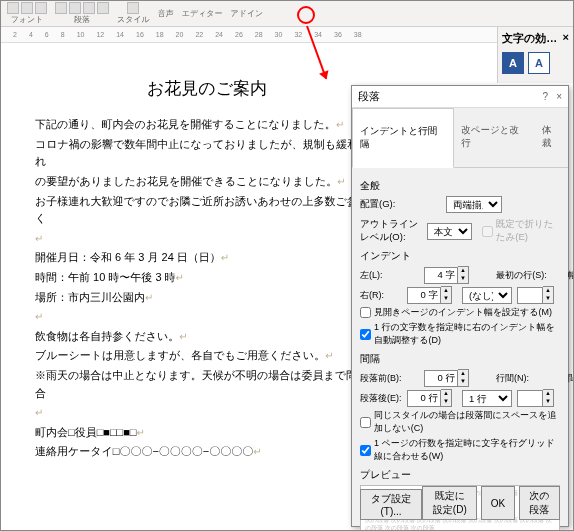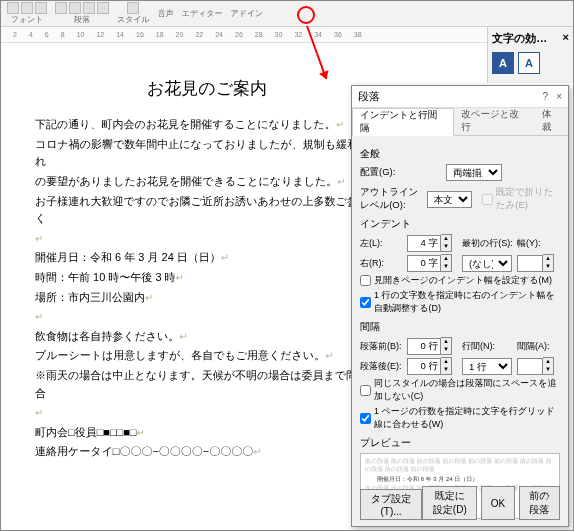--- a/index.html
+++ b/index.html
@@ -11,57 +11,57 @@
   .ribbon .ico { width:12px; height:12px; background:#e0e0e0; border:1px solid #bbb;}
   .ribbon .lbl { font-size:8px; color:#666;}
   .ruler { height:16px; background:#fafafa; border-bottom:1px solid #ddd; display:flex; align-items:center; padding-left:12px; font-size:7px; color:#888; gap:12px;}
   
   .doc-wrap { position:absolute; top:44px; left:6px; width:400px; background:#fff; }
   .doc { background:#fff; padding:30px 28px 10px 28px; font-size:11px; color:#000; line-height:1.6;}
   .doc h1 { text-align:center; font-size:17px; font-weight:normal; margin-bottom:14px;}
   .doc p { margin-bottom:2px;}
   .ret { color:#c0b090; font-size:10px; }
   
-  .sidepane { position:absolute; top:26px; right:0; width:86px; height:56px; background:#f3f2f1; border-left:1px solid #ccc; padding:4px;}
+  .sidepane { position:absolute; top:26px; right:0; width:76px; height:56px; background:#f3f2f1; border-left:1px solid #ccc; padding:4px;}
   .sidepane .title { font-size:11px; font-weight:bold; display:flex; justify-content:space-between;}
   .sidepane .close { cursor:pointer;}
   .sidepane .aicons { display:flex; gap:4px; margin-top:6px;}
   .sidepane .ai { width:22px; height:22px; border:1px solid #2b579a; display:flex; align-items:center; justify-content:center; font-weight:bold; color:#2b579a; background:#fff;}
   .sidepane .ai.fill { background:#2b579a; color:#fff;}
   
   .red-circle { position:absolute; top:5px; left:296px; width:18px; height:18px; border:2px solid red; border-radius:50%; pointer-events:none;}
   .red-arrow { position:absolute; top:25px; left:305px; width:2px; height:56px; background:red; pointer-events:none;}
   .red-arrow::after { content:""; position:absolute; bottom:-6px; left:-4px; border:5px solid transparent; border-top:8px solid red;}
   .red-arrow-line { transform:rotate(-20deg); transform-origin:top;}
   
   .dialog { position:absolute; top:84px; left:350px; width:218px; height:442px; background:#f0f0f0; border:1px solid #888; box-shadow:2px 2px 6px rgba(0,0,0,.3); font-size:10px;}
   .dlg-title { height:22px; background:#fff; border-bottom:1px solid #ddd; display:flex; align-items:center; justify-content:space-between; padding:0 6px;}
   .dlg-title .t { font-size:11px;}
   .dlg-title .btns { display:flex; gap:8px;}
   .dlg-title .btns span { cursor:pointer; color:#666;}
   .tabs { display:flex; border-bottom:1px solid #ccc; background:#f0f0f0; font-size:9.5px;}
-  .tab { padding:0 7px; cursor:pointer; color:#555;}
+  .tab { padding:16px 7px; cursor:pointer; color:#555;}
   .tab.active { background:#fff; border:1px solid #ccc; border-bottom:1px solid #fff; margin-bottom:-1px; color:#000;}
   .dlg-body { padding:6px 8px 4px 8px;}
   .section-label { font-size:10px; margin:5px 0 3px 0; color:#000;}
   .row { display:flex; align-items:center; gap:8px; margin-bottom:3px;}
   .row label { font-size:9.5px; color:#000; }
   select, input[type=text].spin { font-size:9.5px; height:17px; border:1px solid #888; background:#fff; padding:0 2px;}
   .spin-wrap { display:flex; align-items:center;}
   .spin-wrap input { width:34px; text-align:right;}
   .spin-btns { display:flex; flex-direction:column; border:1px solid #888; border-left:none;}
   .spin-btns span { font-size:6px; height:8px; line-height:7px; width:10px; text-align:center; background:#eee; cursor:pointer;}
   .chk { display:flex; align-items:center; gap:3px; font-size:9px; margin:2px 0;}
   .chk input { width:11px; height:11px;}
   .preview { border:1px solid #bbb; background:#fff; height:66px; margin-top:2px; padding:4px; font-size:6px; color:#bbb; line-height:1.3; overflow:hidden;}
   .preview .dark { color:#333;}
   .dlg-footer { position:absolute; bottom:6px; left:8px; right:8px; display:flex; justify-content:space-between; align-items:flex-end;}
   .btn { font-size:10px; padding:2px 8px; border:1px solid #888; background:#e9e9e9; cursor:pointer;}
   .highlight { background:#cce4ff; }
-  .col3 { display:grid; grid-template-columns: 44px 52px 52px 40px; gap:3px; align-items:center; font-size:9px; margin-bottom:2px;}
+  .col3 { display:grid; grid-template-columns: 44px 52px 52px 40px; gap:20px; align-items:center; font-size:9px; margin-bottom:2px;}
   .col3b { display:grid; grid-template-columns: 44px 52px 52px 40px; gap:3px; align-items:center; font-size:9px;}
   .lab { font-size:9px; }
 </style>
 </head>
 <body>
 
 <div class="ribbon">
   <div class="grp">
       <div class="icons">
         <div class="ico"></div>
@@ -265,16 +265,16 @@
       <div>前の段落 前の段落 前の段落 前の段落 前の段落 前の段落 前の段落 前の段落 前の段落 前の段落</div>
       <div class="dark" style="margin:2px 0 2px 12px">開催月日：令和 6 年 3 月 24 日（日）</div>
       <div>次の段落 次の段落 次の段落 次の段落 次の段落 次の段落 次の段落 次の段落 次の段落 次の段落</div>
     </div>
   </div>
   <div class="dlg-footer">
     <button class="btn">タブ設定(T)...</button>
     <div style="display:flex; gap:4px;">
       <button class="btn">既定に設定(D)</button>
       <button class="btn" style="width:44px">OK</button>
-      <button class="btn">前の段落</button>
+      <button class="btn">次の段落</button>
     </div>
   </div>
 </div>
 
 </body></html>

